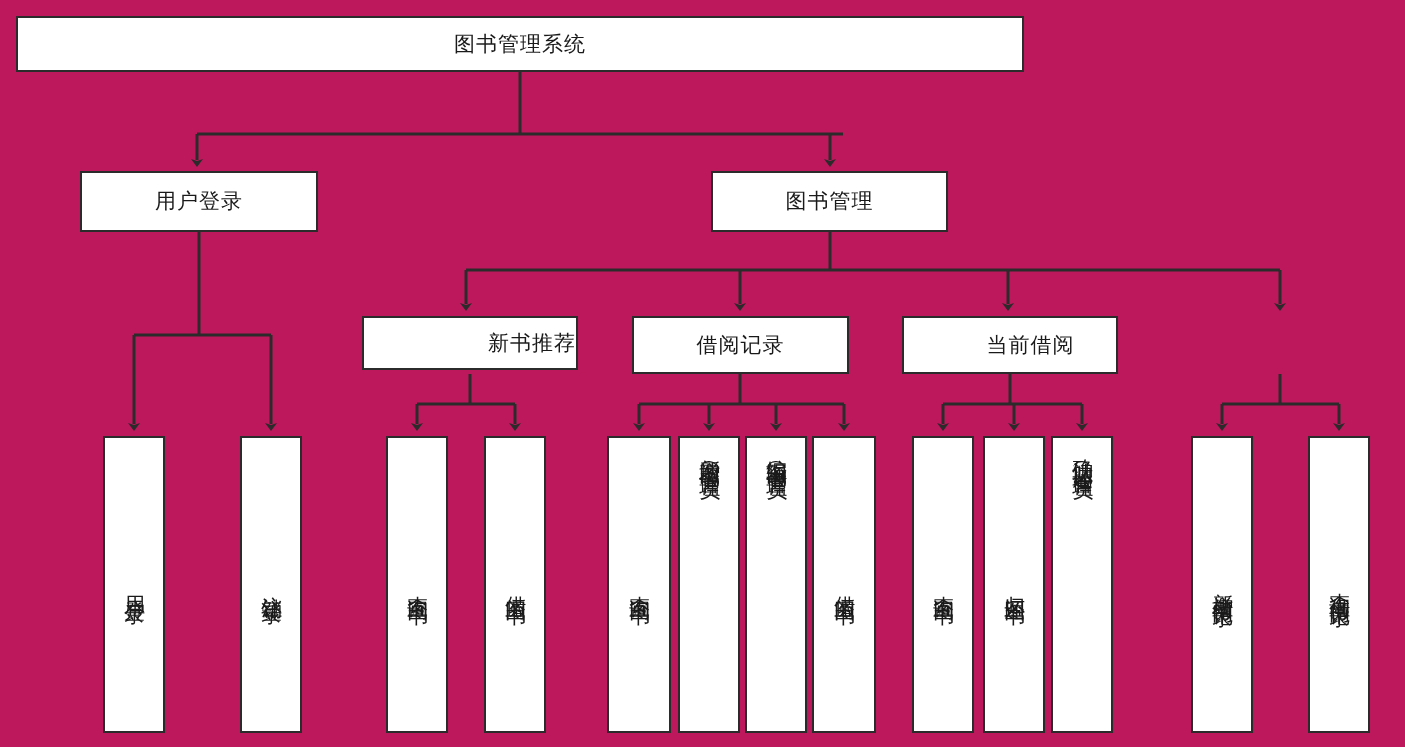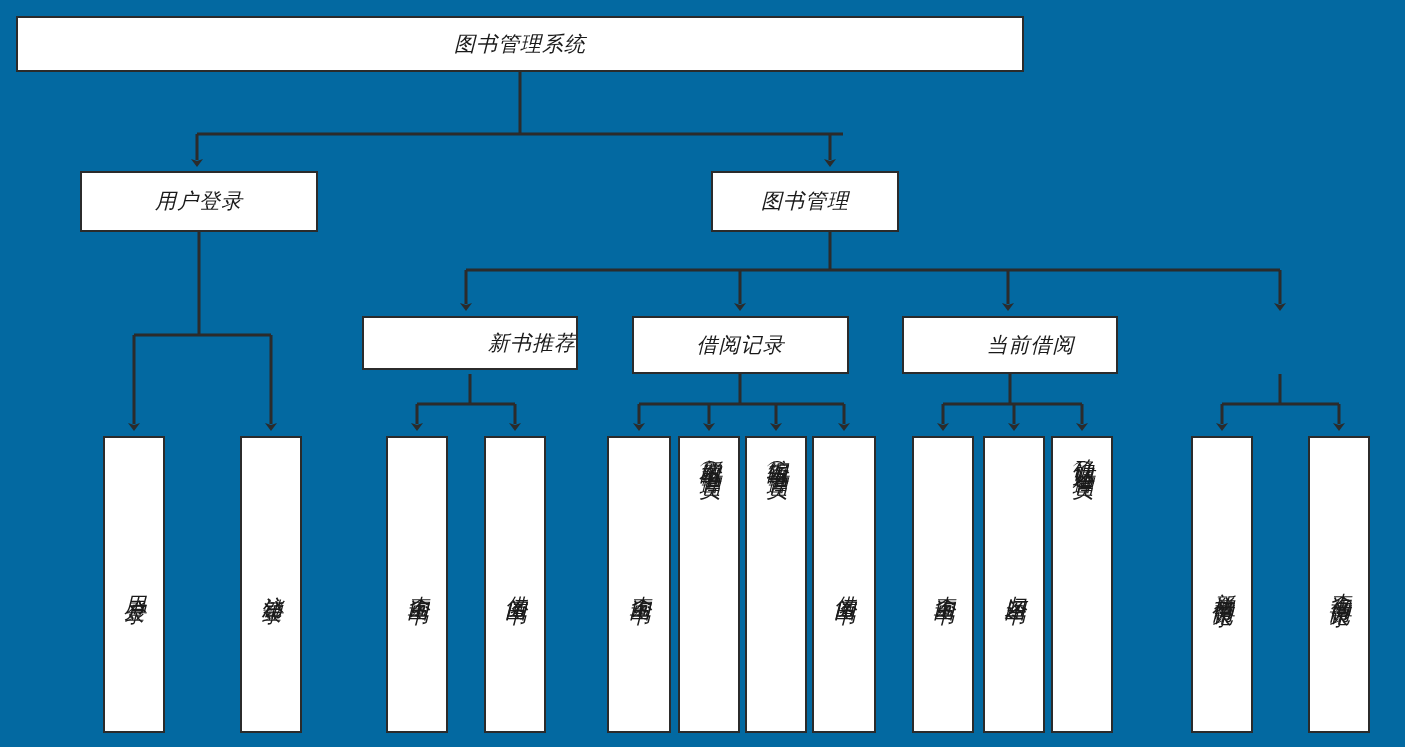--- a/index.html
+++ b/index.html
@@ -7,23 +7,22 @@
     padding: 0;
     background: #ffffff;
   }
   body {
     font-family: "DejaVu Sans", "Liberation Sans", sans-serif;
   }
   #canvas {
     position: relative;
     width: 1405px;
     height: 747px;
-    background: #0369a1;
+    background: #be185d;
     overflow: hidden;
-    font-style: italic;
   }
   svg.edges {
     position: absolute;
     left: 0;
     top: 0;
     width: 1405px;
     height: 747px;
     pointer-events: none;
   }
   .node {
@@ -137,21 +136,21 @@
     </g>
   </svg>
 
   <div class="node horiz" style="left: 16px; top: 16px; width: 1008px; height: 56px;">
     <span class="label">图书管理系统</span>
   </div>
 
   <div class="node horiz" style="left: 80px; top: 171px; width: 238px; height: 61px;">
     <span class="label">用户登录</span>
   </div>
-  <div class="node horiz" style="left: 711px; top: 171px; width: 188px; height: 61px;">
+  <div class="node horiz" style="left: 711px; top: 171px; width: 237px; height: 61px;">
     <span class="label">图书管理</span>
   </div>
 
   <div class="node horiz" style="left: 362px; top: 316px; width: 216px; height: 54px; justify-content: flex-end;">
     <span class="label">新书推荐</span>
   </div>
   <div class="node horiz" style="left: 632px; top: 316px; width: 217px; height: 58px;">
     <span class="label">借阅记录</span>
   </div>
   <div class="node horiz" style="left: 902px; top: 316px; width: 216px; height: 58px; padding-left: 41px;">

